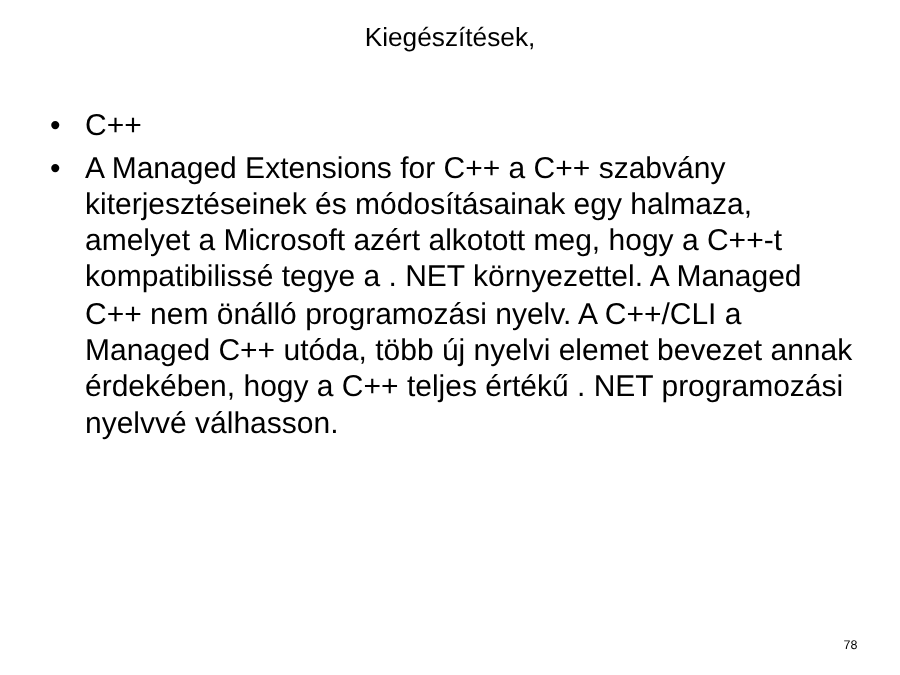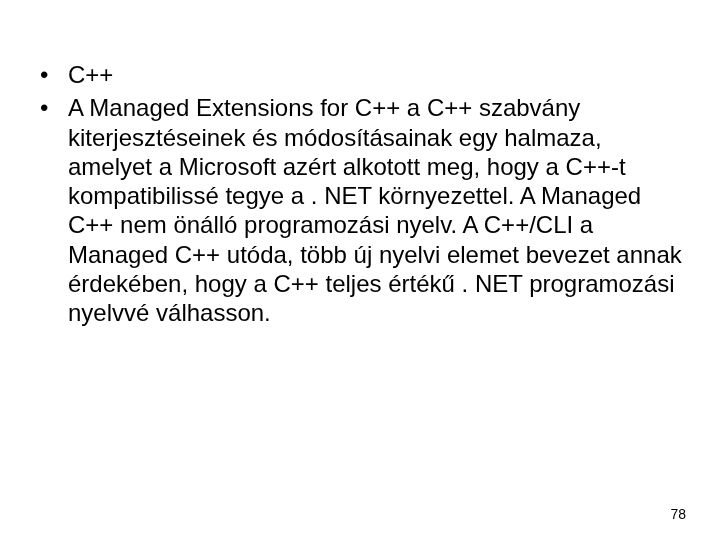--- a/index.html
+++ b/index.html
@@ -35,28 +35,29 @@
       width: 28px;
       flex-shrink: 0;
     }
     .bullet-text {
       flex: 1;
     }
     .page-number {
       position: absolute;
       bottom: 18px;
       right: 34px;
-      font-size: 14px;
+      font-size: 10px;
       margin-top: 36px;
     }
   </style>
 </head>
 <body>
 
 <div class="title">
+  <div>Kiegészítések,</div>
 </div>
 
 <div class="content">
   <div class="bullet-item">
     <div class="bullet-marker">•</div>
     <div class="bullet-text">C++</div>
   </div>
   <div class="bullet-item">
     <div class="bullet-marker">•</div>
     <div class="bullet-text">A Managed Extensions for C++ a C++ szabvány kiterjesztéseinek és módosításainak egy halmaza, amelyet a Microsoft azért alkotott meg, hogy a C++-t kompatibilissé tegye a . NET környezettel. A Managed C++ nem önálló programozási nyelv. A C++/CLI a Managed C++ utóda, több új nyelvi elemet bevezet annak érdekében, hogy a C++ teljes értékű . NET programozási nyelvvé válhasson.</div>

